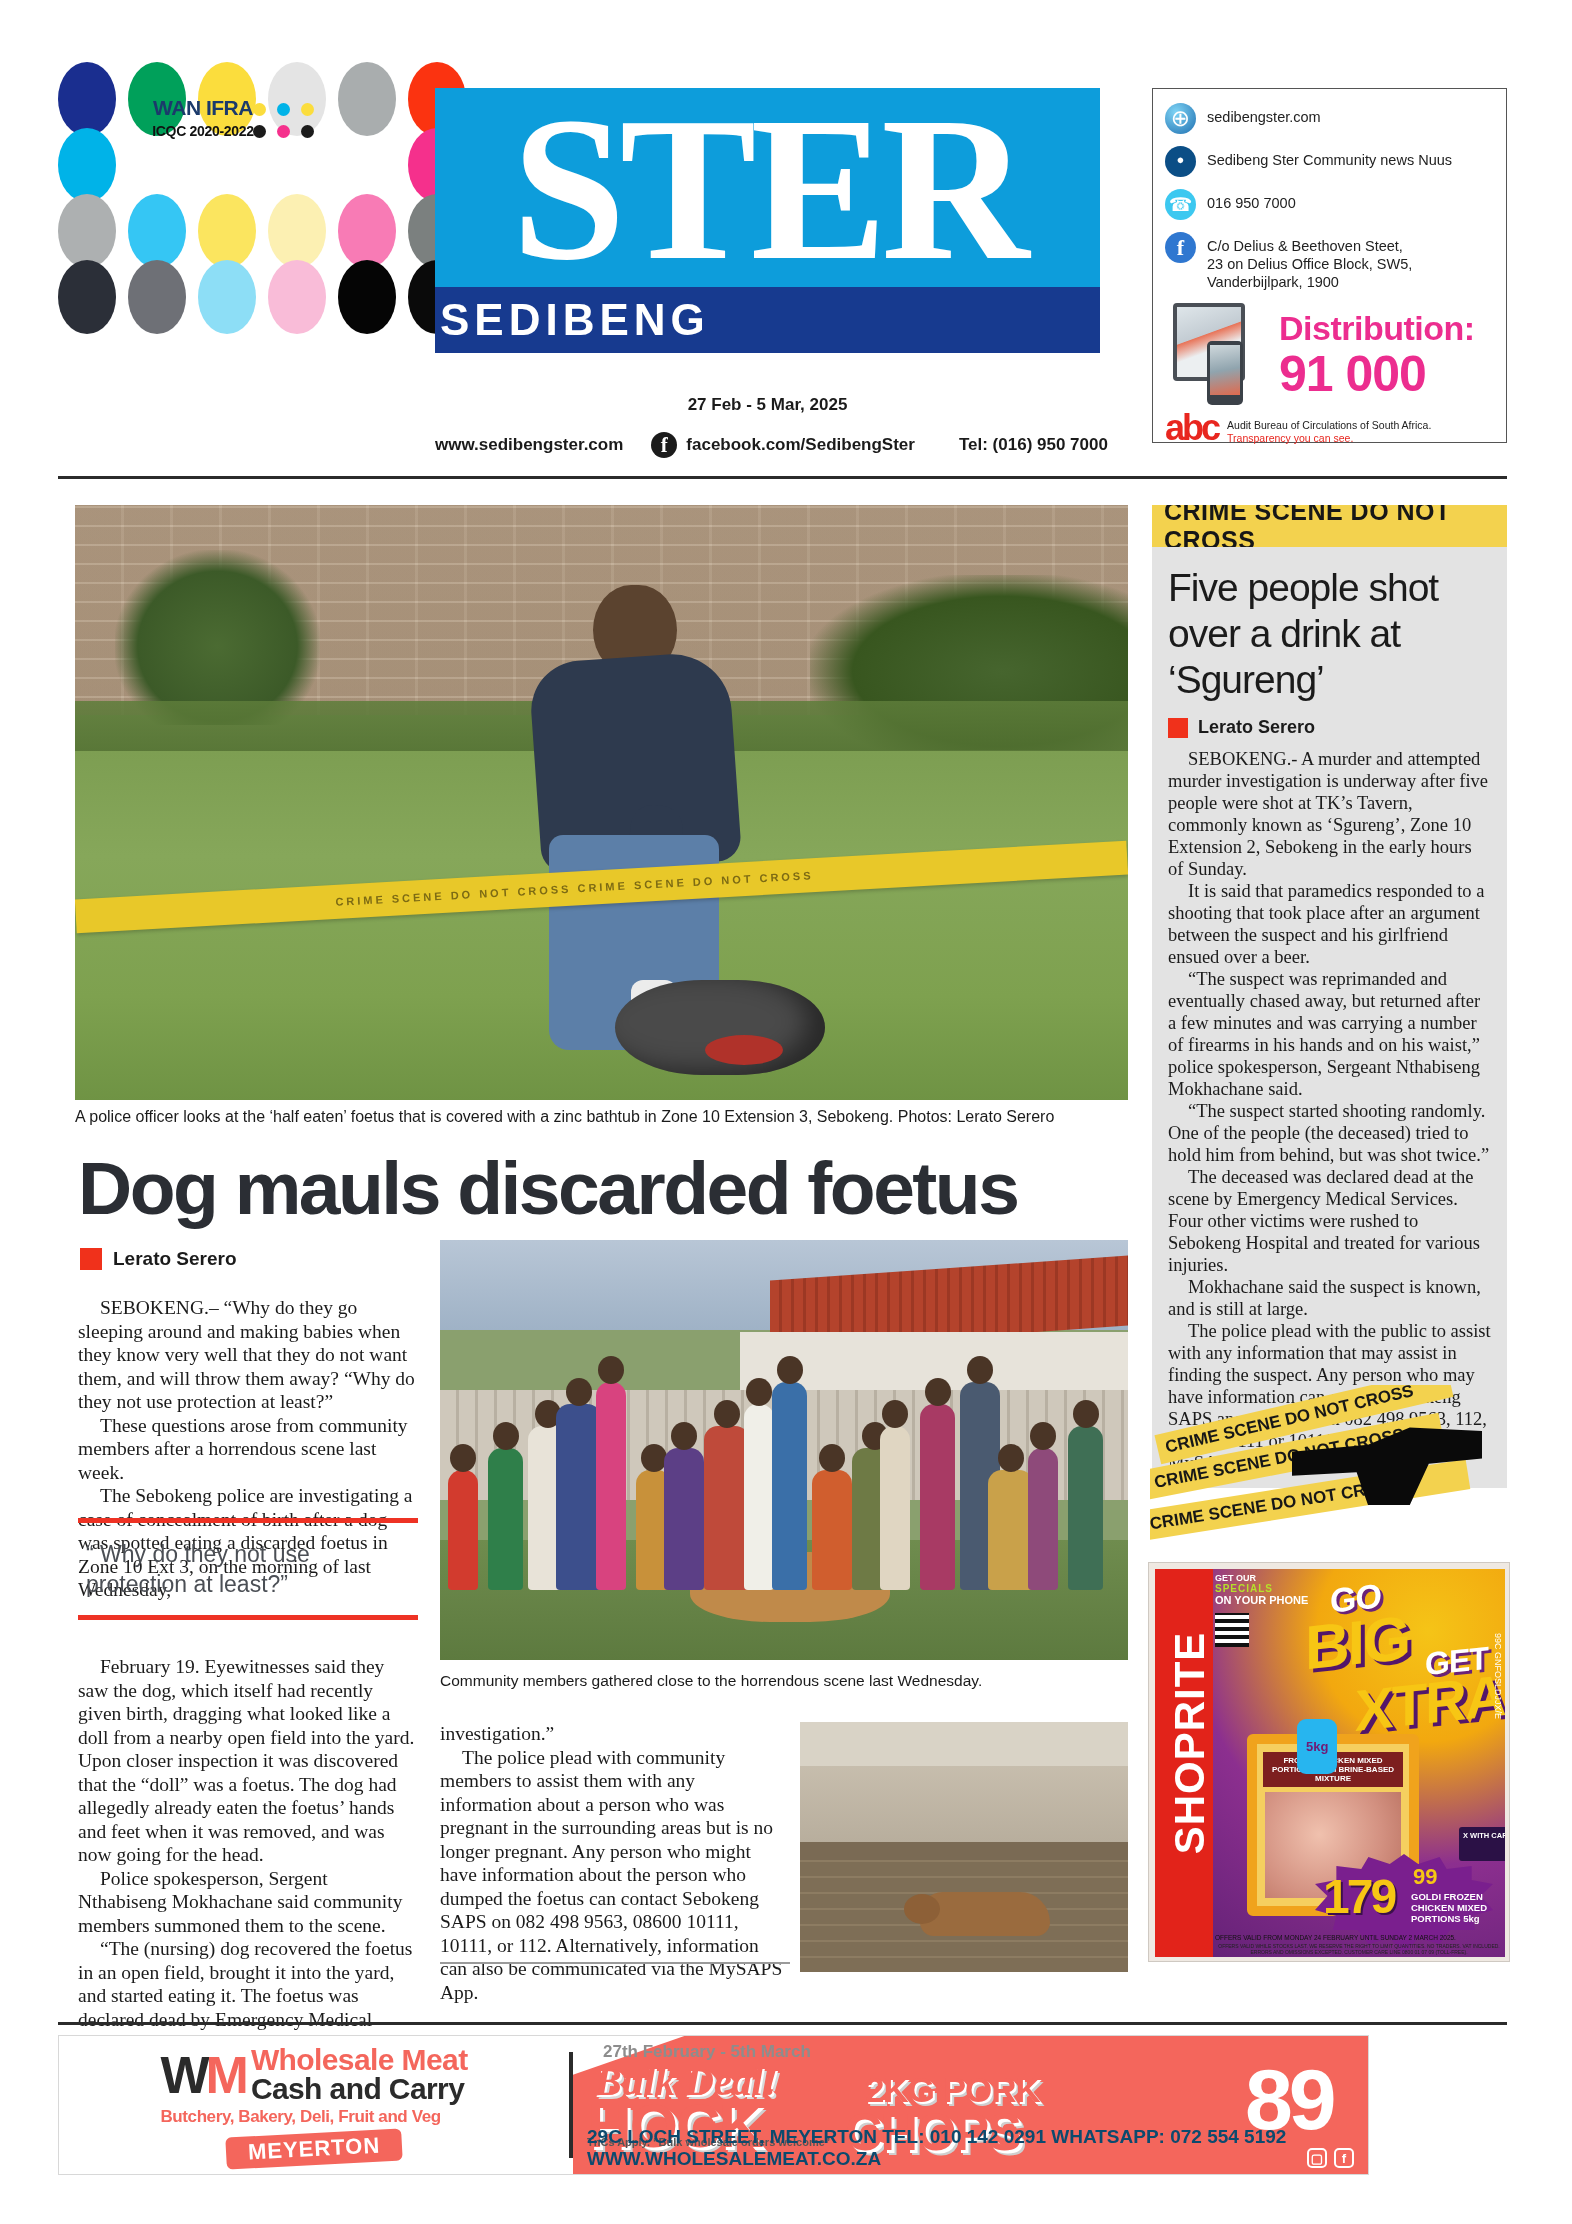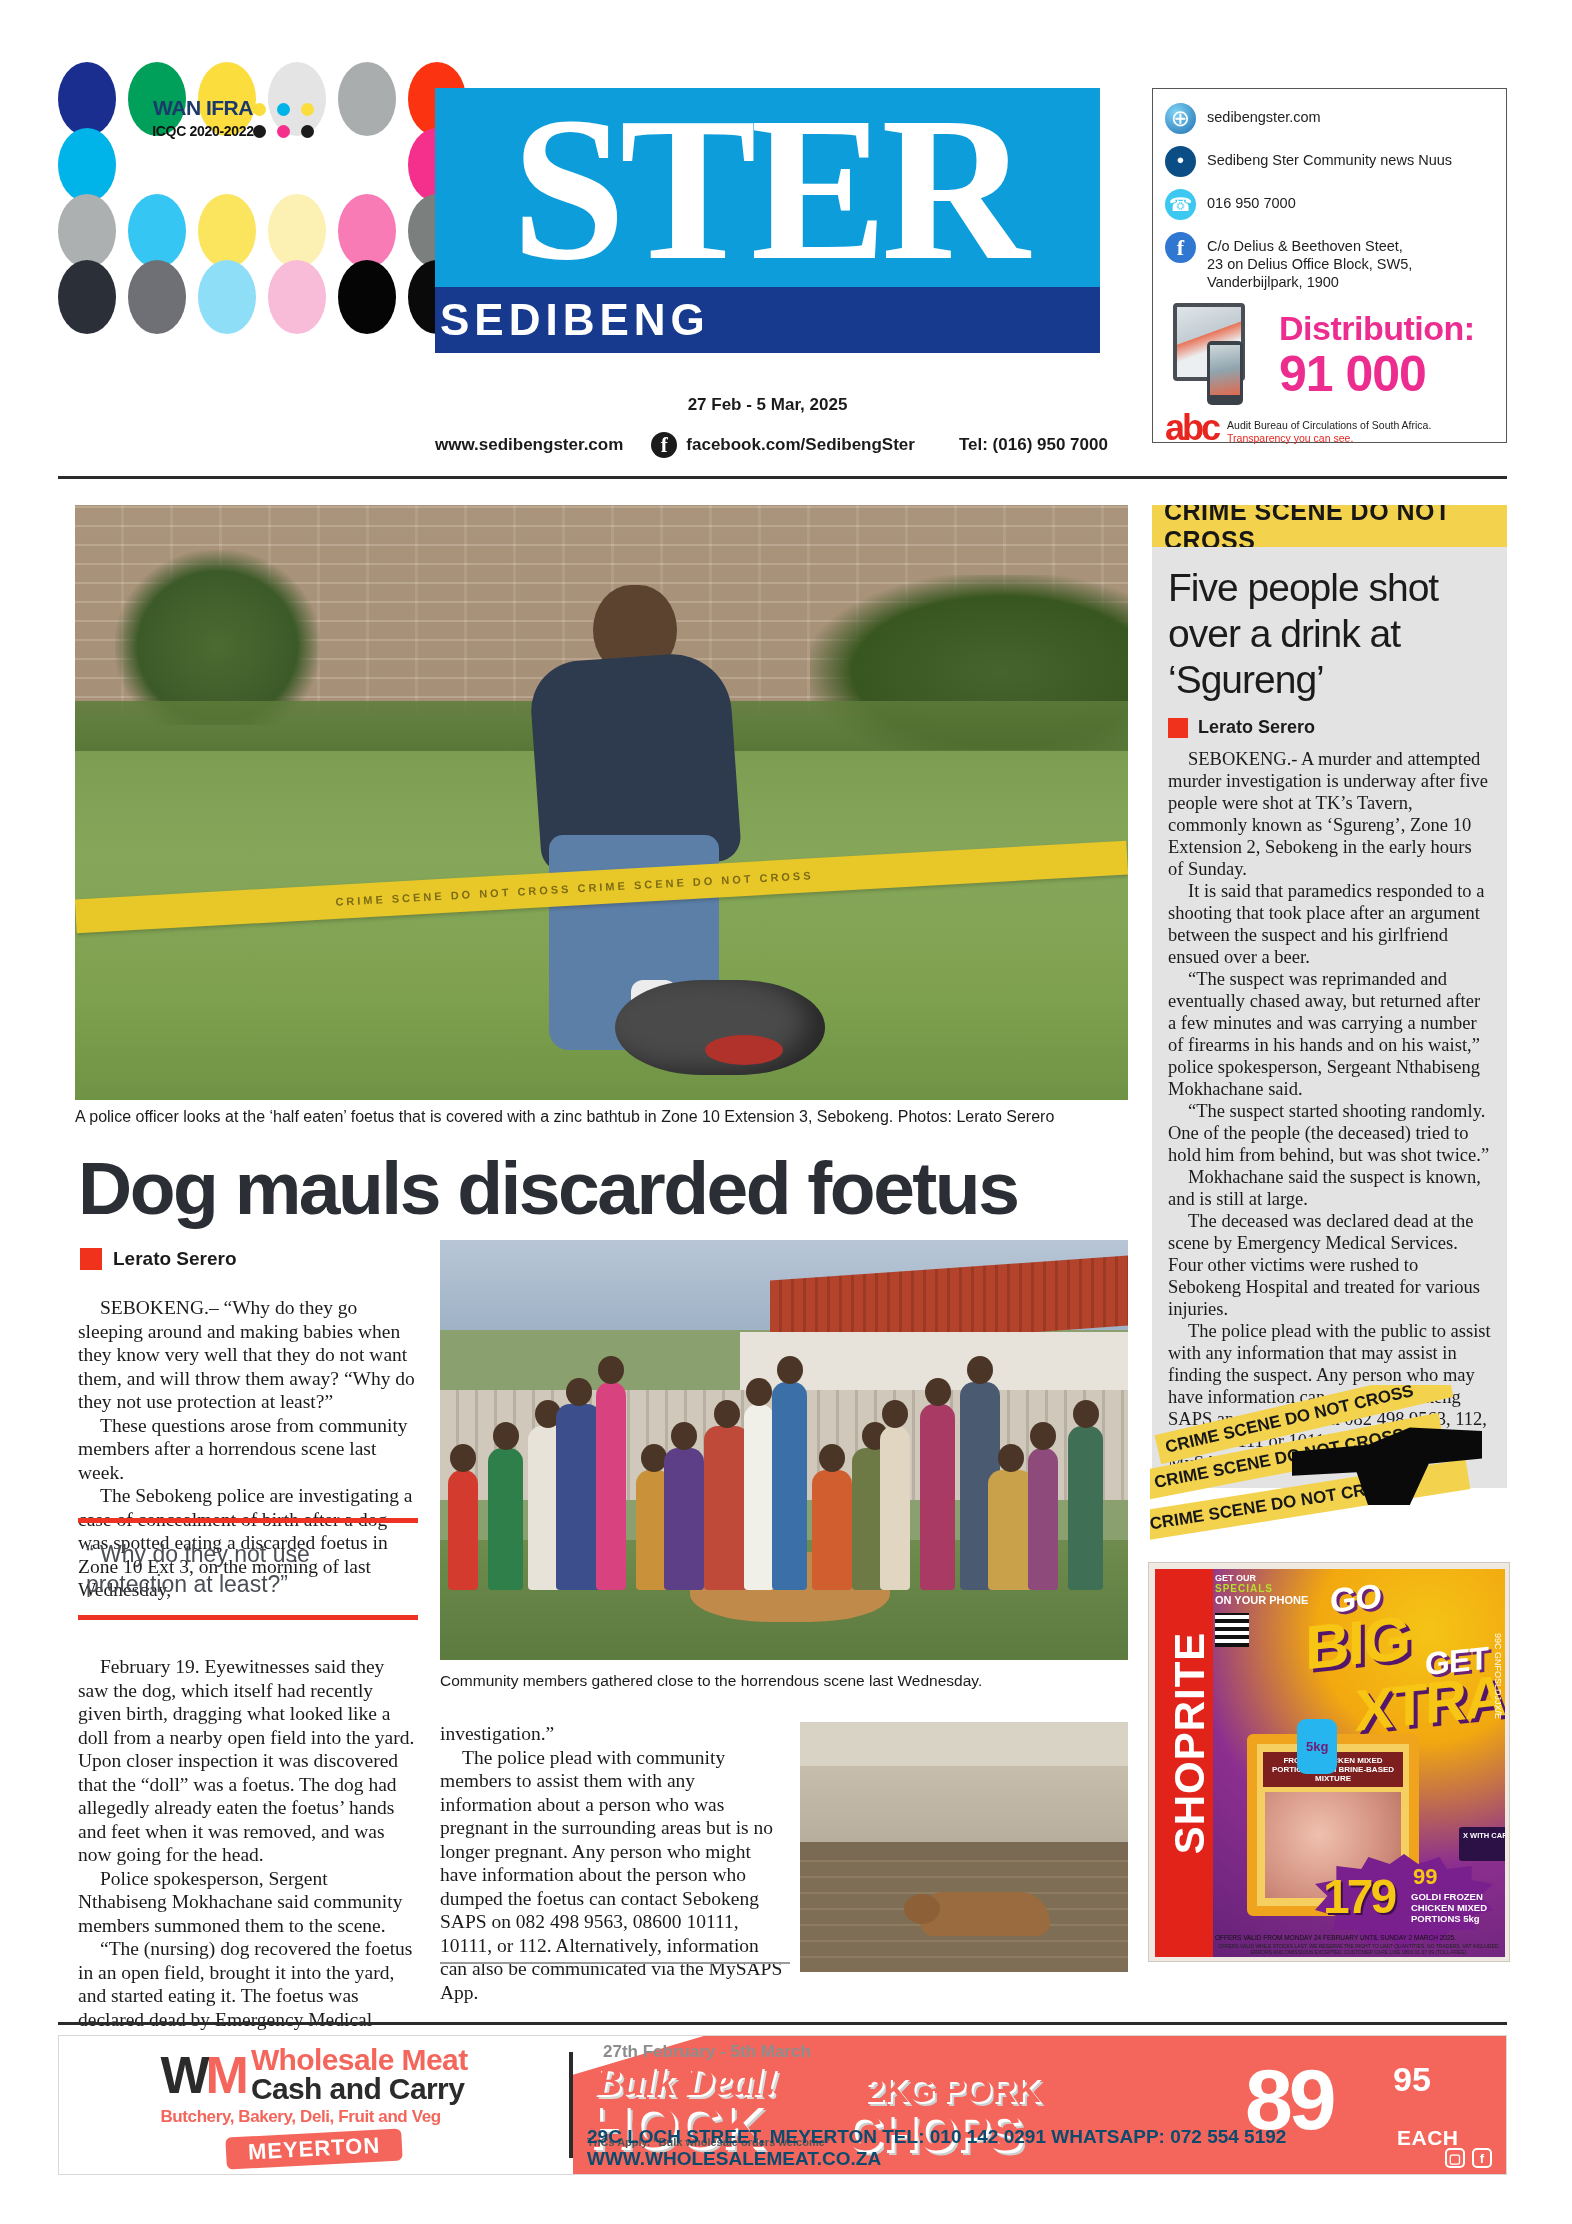--- a/index.html
+++ b/index.html
@@ -194,21 +194,21 @@
   .sp-price{ position:absolute; left:168px; top:300px; font-size:48px; font-weight:bold; color:#f7c614; letter-spacing:-3px; text-shadow:2px 2px 0 #3b0f4c;}
   .sp-cents{ position:absolute; left:258px; top:295px; font-size:22px; font-weight:bold; color:#f7c614;}
   .sp-desc { position:absolute; left:256px; top:322px; width:82px; font-size:9.5px; font-weight:bold; color:#fff; line-height:11px; text-align:left;}
   .sp-card { position:absolute; left:276px; top:258px; width:62px; height:34px; background:#2b1146; border-radius:3px; color:#fff; font-size:7.5px; font-weight:bold; padding:5px 4px; line-height:8px;margin-left:28px;}
   .sp-code { position:absolute; right:2px; top:150px; transform:rotate(90deg); transform-origin:right top; font-size:9px; color:#fff; white-space:nowrap;}
   .sp-terms{ position:absolute; left:60px; bottom:2px; width:288px; font-size:5px; color:#222; line-height:6px; text-align:center;}
   .sp-foot { position:absolute; left:60px; bottom:16px; width:288px; font-size:6.5px; color:#111; }
 
   
   .bottomrule { position:absolute; left:58px; top:2022px; width:1449px; height:3px; background:#2b2b2b; }
-  .wmad { position:absolute; left:58px; top:2035px; width:1449px; height:140px; border:1px solid #d8d8d8; background:#fff; display:flex; }
+  .wmad { position:absolute; left:58px; top:2035px; width:1311px; height:140px; border:1px solid #d8d8d8; background:#fff; display:flex; }
   .wm-left { width:510px; position:relative; display:flex; align-items:center; justify-content:center; }
   .wm-logo { text-align:left; }
   .wm-l1 { display:flex; align-items:center; }
   .wm-wm { font-size:52px; font-weight:bold; color:#2b2b2b; letter-spacing:-4px; line-height:50px;}
   .wm-wm b { color:#f4665c; }
   .wm-r { margin-left:6px; }
   .wm-t1 { font-size:30px; font-weight:bold; color:#f4665c; line-height:29px; letter-spacing:-0.6px;}
   .wm-t2 { font-size:30px; font-weight:bold; color:#2b2b2b; line-height:30px; letter-spacing:-0.6px;}
   .wm-t3 { font-size:17px; font-weight:bold; color:#f4665c; margin-top:3px; letter-spacing:-0.4px;}
   .wm-meyer { display:inline-block; margin-top:6px; background:#f4665c; color:#fff; font-size:22px; font-weight:bold;
@@ -438,22 +438,22 @@
       <div class="sidehead">Five people shot over a drink at ‘Sgureng’</div>
       <div class="sidebyline">
         <div class="sq"></div>
         <div class="nm">Lerato Serero</div>
       </div>
       <div class="sidetext">
         <p>SEBOKENG.- A murder and attempted murder investigation is underway after five people were shot at TK’s Tavern, commonly known as ‘Sgureng’, Zone 10 Extension 2, Sebokeng in the early hours of Sunday.</p>
         <p>It is said that paramedics responded to a shooting that took place after an argument between the suspect and his girlfriend ensued over a beer.</p>
         <p>“The suspect was reprimanded and eventually chased away, but returned after a few minutes and was carrying a number of firearms in his hands and on his waist,” police spokesperson, Sergeant Nthabiseng Mokhachane said.</p>
         <p>“The suspect started shooting randomly. One of the people (the deceased) tried to hold him from behind, but was shot twice.”</p>
+        <p>The deceased was declared dead at the scene by Emergency Medical Services. Four other victims were rushed to Sebokeng Hospital and treated for various injuries.</p>
         <p>Mokhachane said the suspect is known, and is still at large.</p>
-        <p>The deceased was declared dead at the scene by Emergency Medical Services. Four other victims were rushed to Sebokeng Hospital and treated for various injuries.</p>
         <p>The police plead with the public to assist with any information that may assist in finding the suspect. Any person who may have information can contact Sebokeng SAPS anonymously on 082 498 9563, 112, 08600 10111 or 10111. Alternatively, via MySAPS.</p>
       </div>
     </div>
   </div>
 
   <div class="gunart">
     <div class="t" style="left:4px; top:16px; width:300px; transform:rotate(-13deg);">
       <span>CRIME SCENE DO NOT CROSS</span>
     </div>
     <div class="t" style="left:-6px; top:56px; width:300px; transform:rotate(-11deg);">

